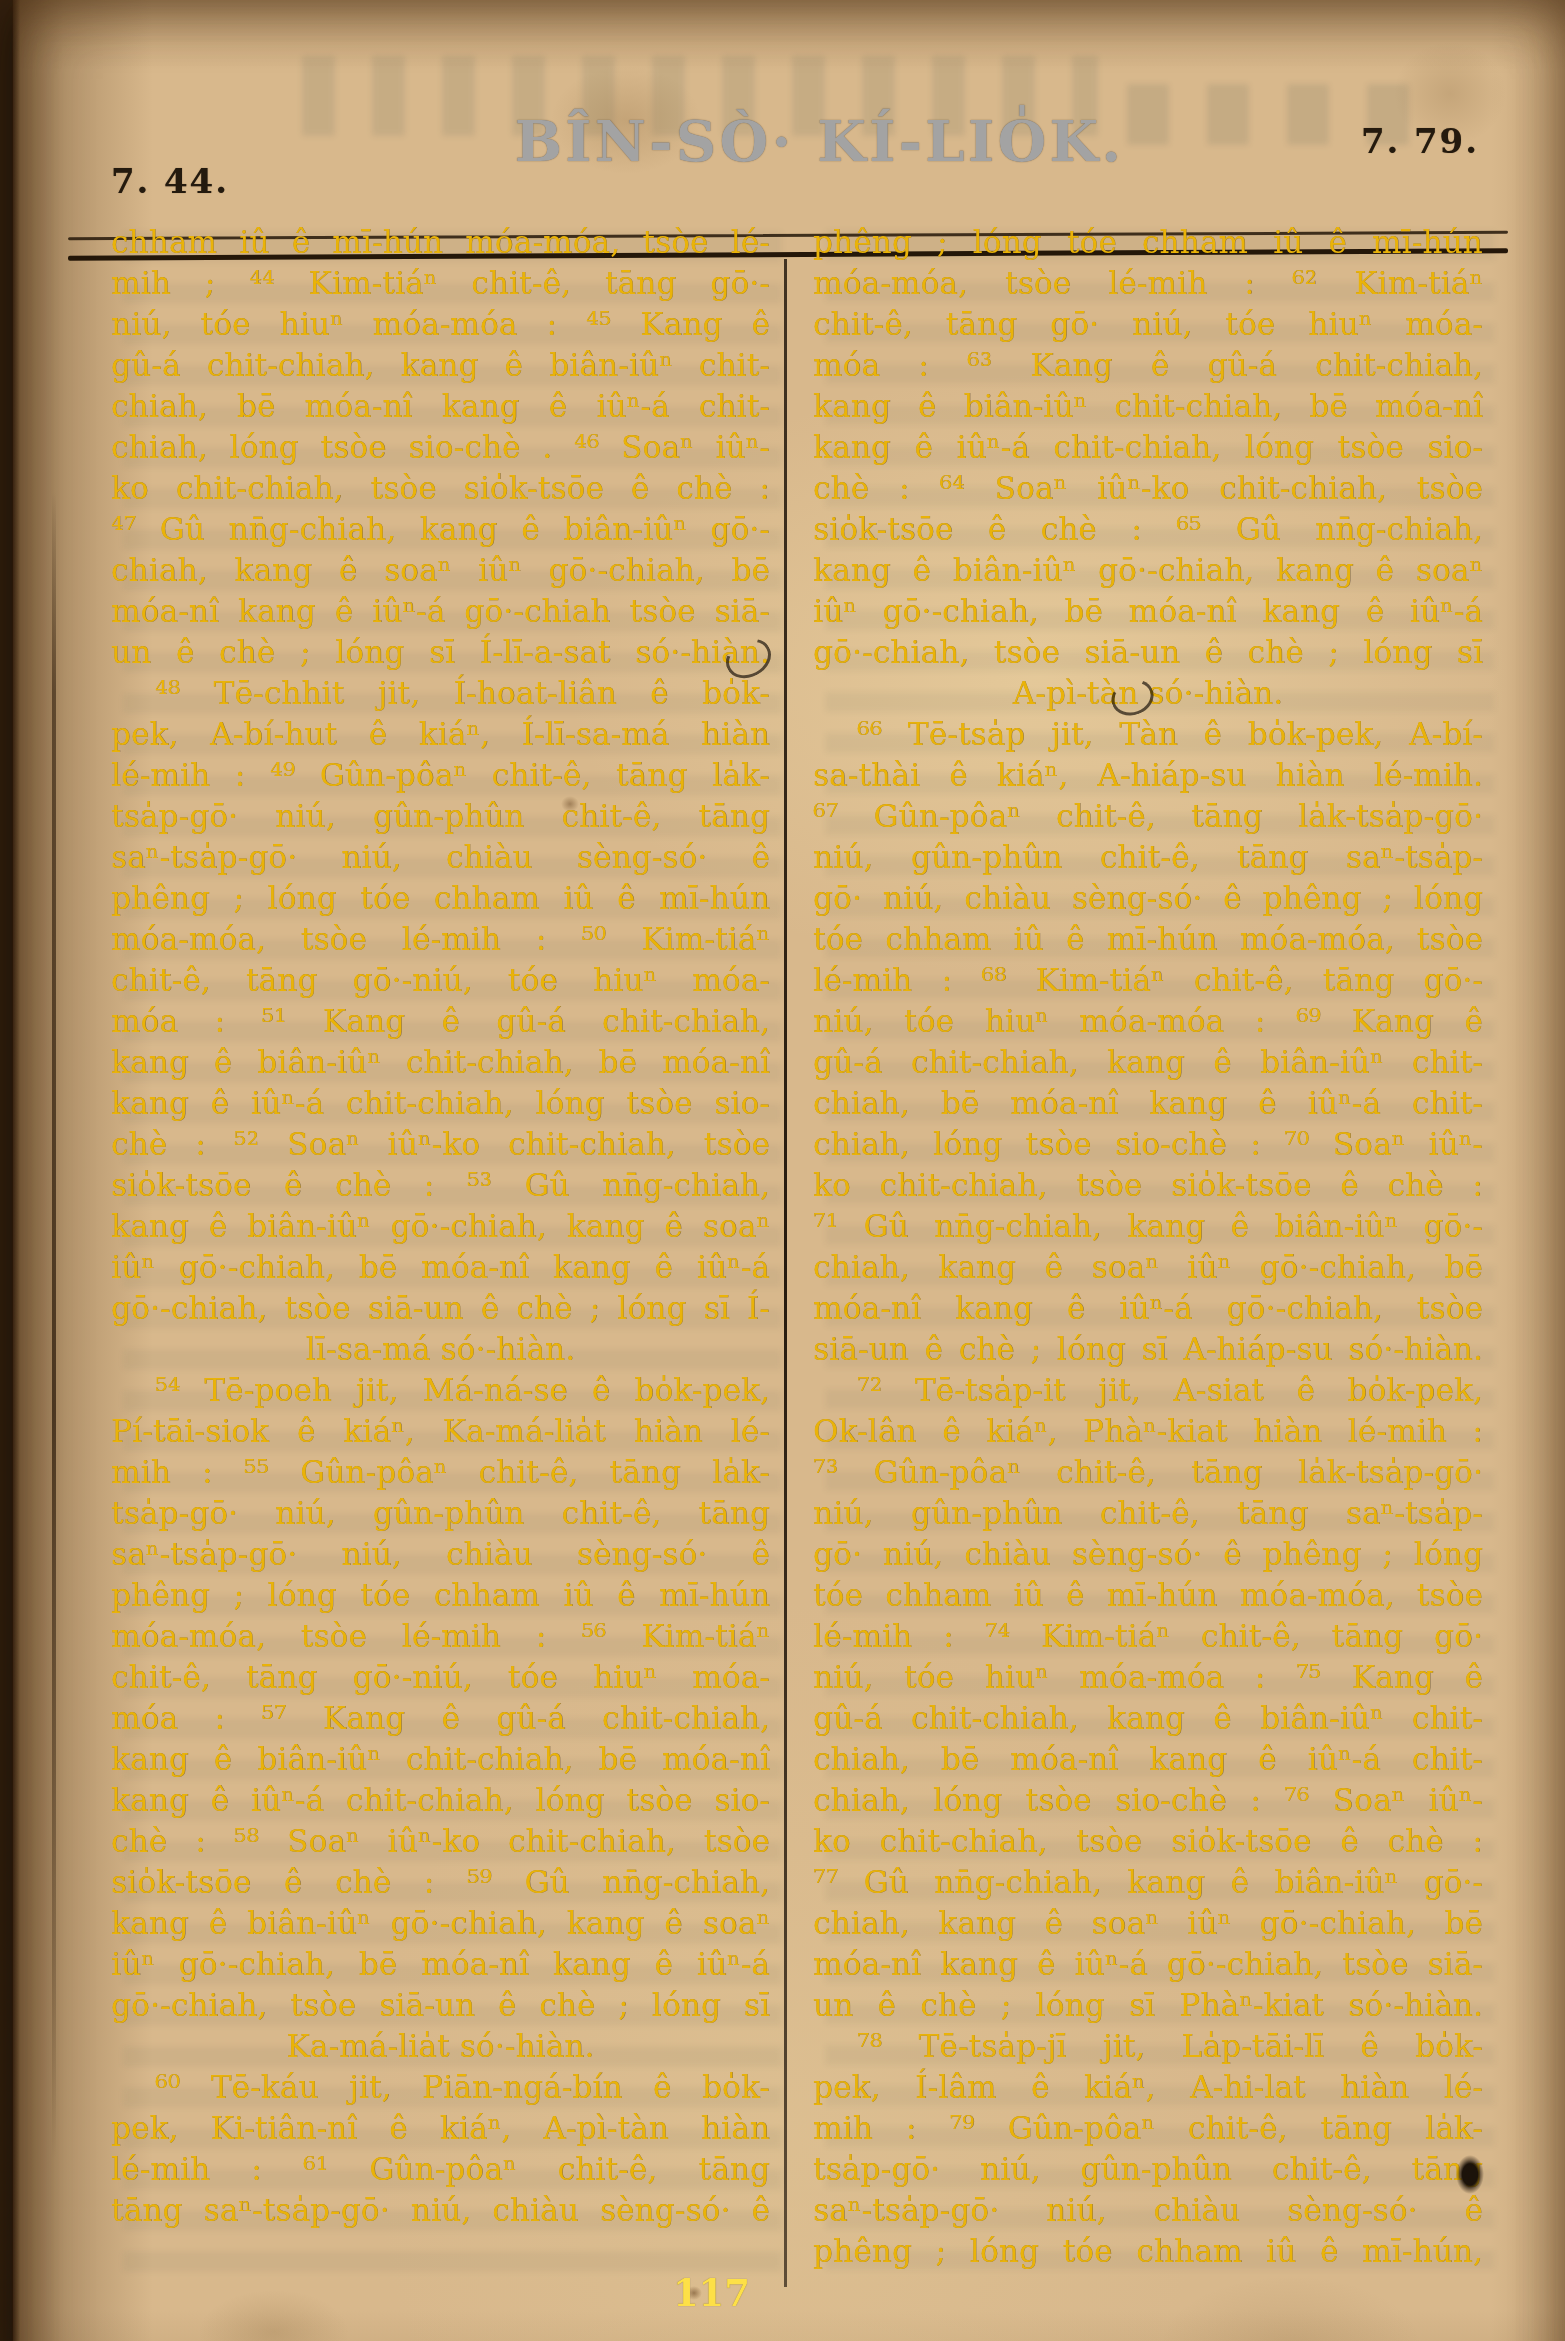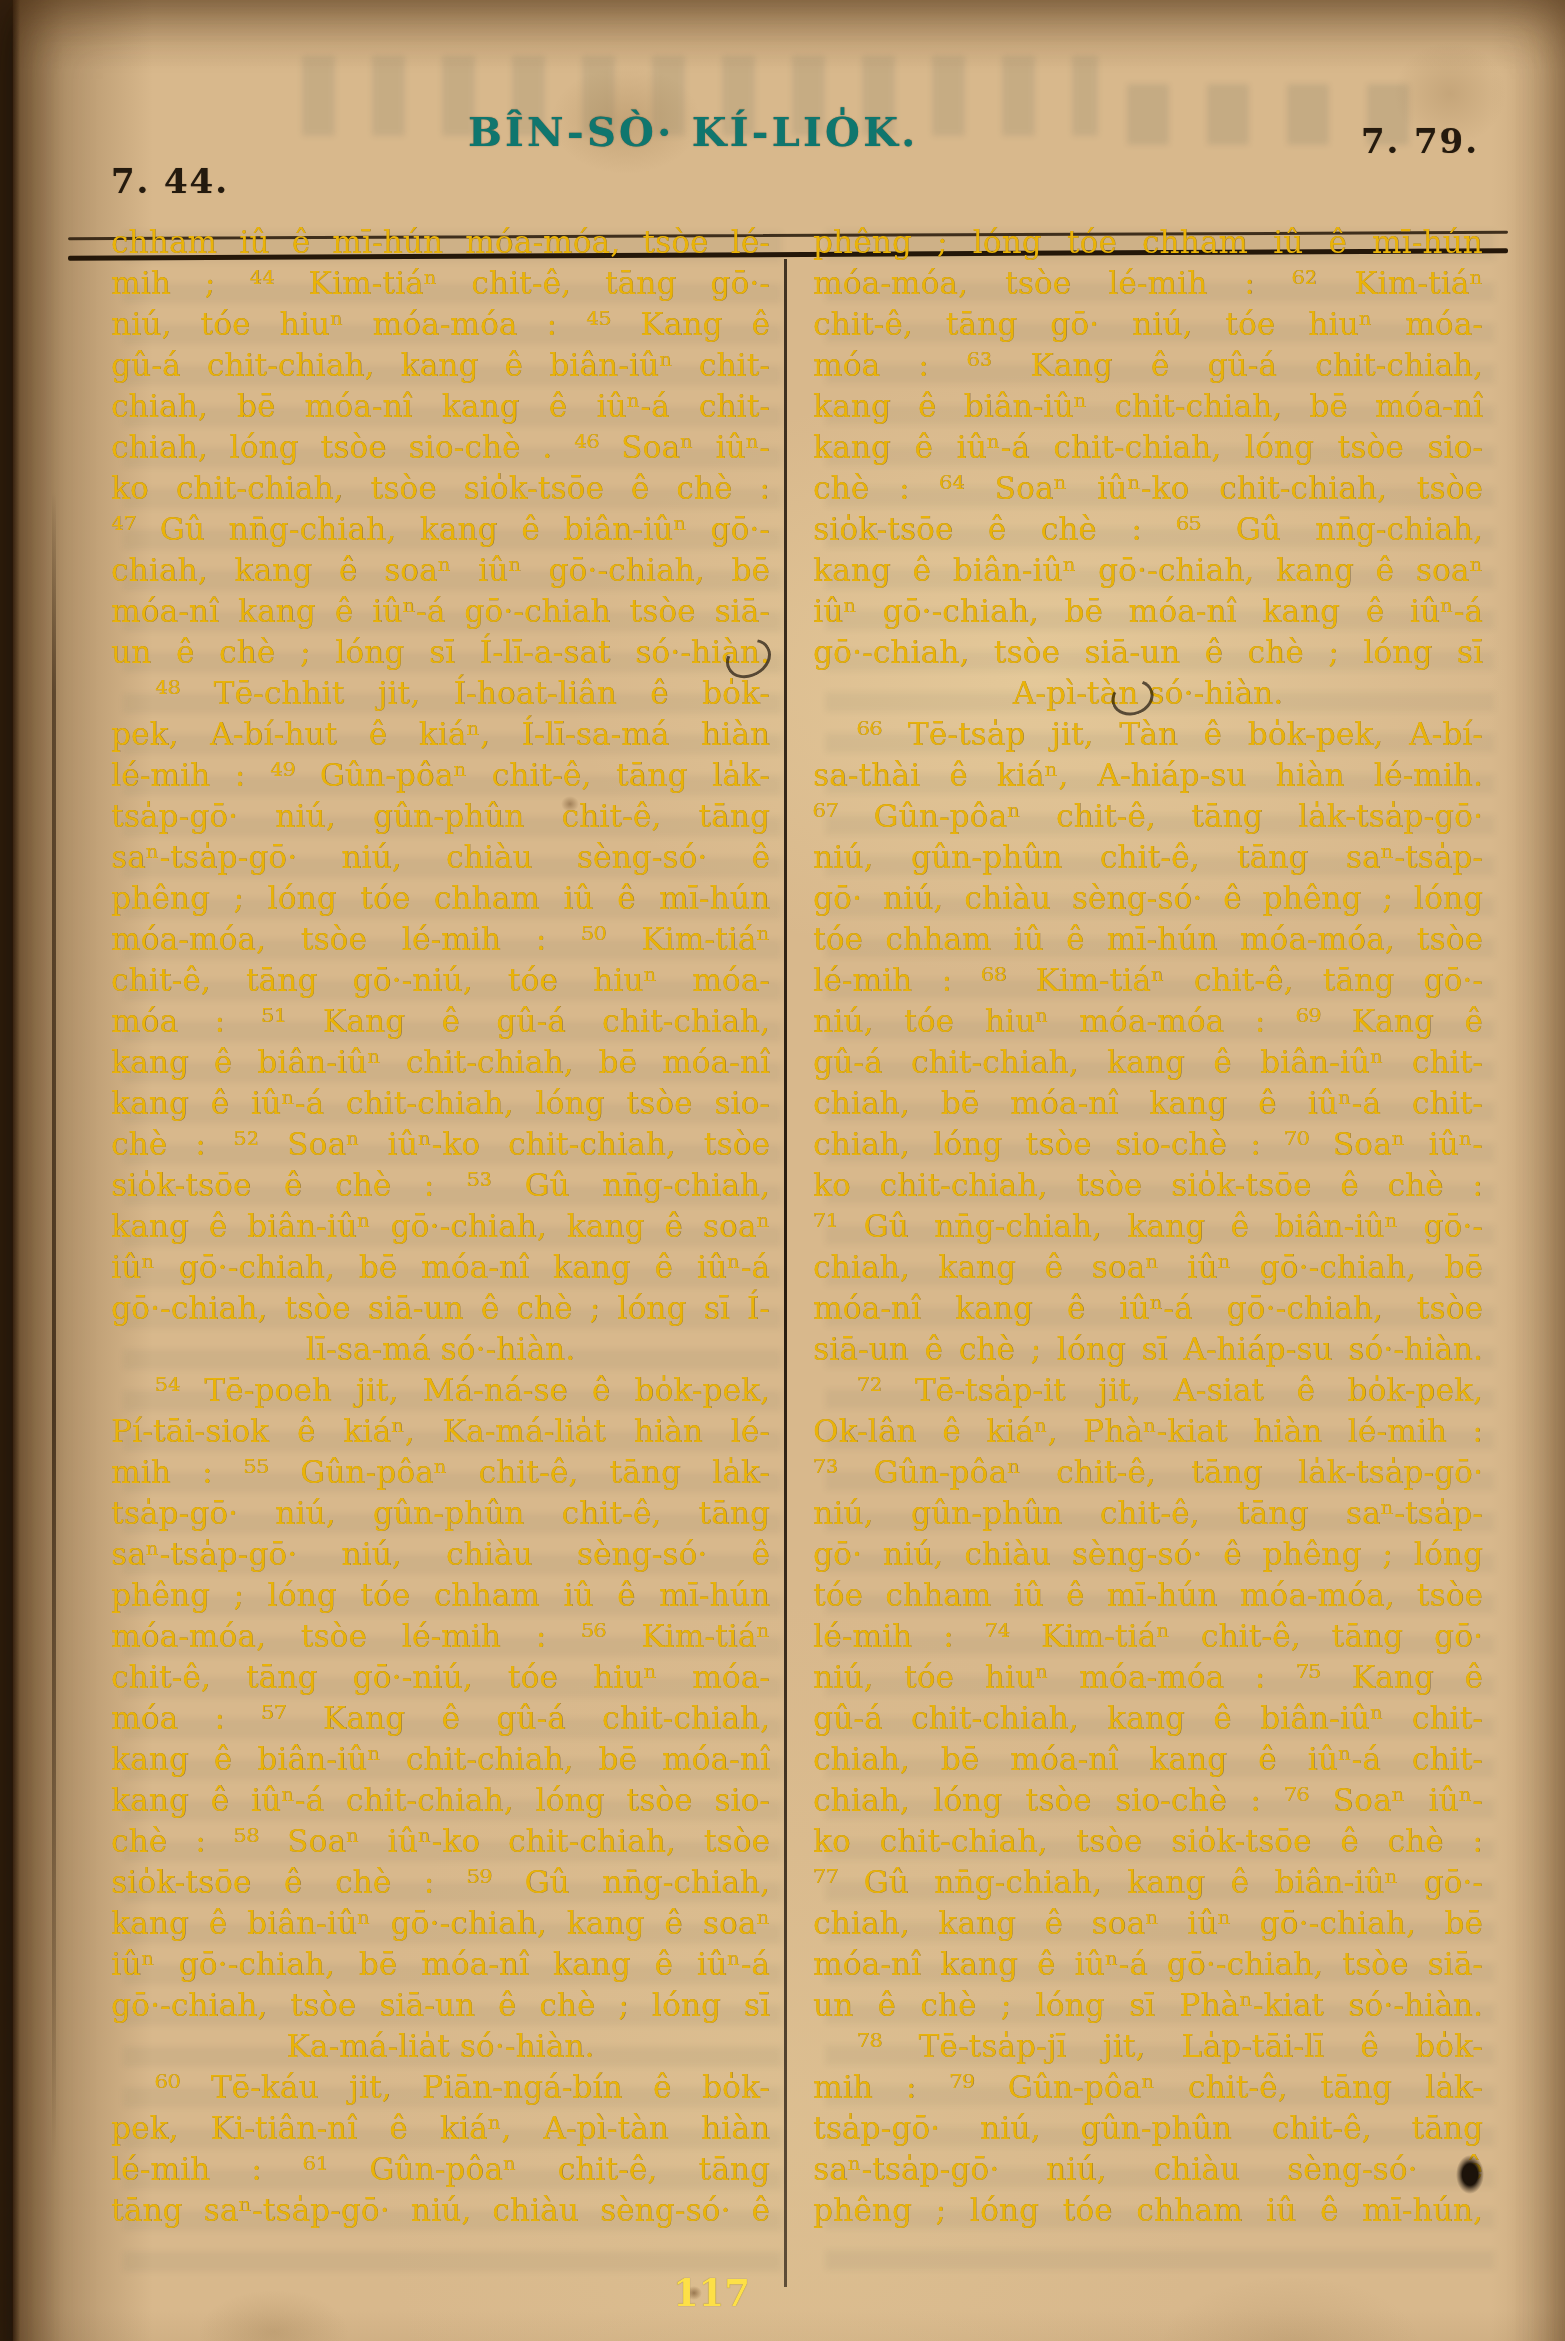--- a/index.html
+++ b/index.html
@@ -21,22 +21,22 @@
   .gutter-line{position:absolute;left:52px;top:492px;width:3.7px;height:1667px;
     background:linear-gradient(180deg, rgba(40,24,10,0), rgba(40,24,10,.55) 12%, rgba(40,24,10,.7) 55%, rgba(40,24,10,.25) 88%, rgba(40,24,10,0));}
   .vignette{position:absolute;inset:0;pointer-events:none;
     box-shadow:inset 23.4px 0 66px rgba(55,32,12,.45), inset -8.4px 0 42px rgba(90,60,28,.22),
                inset 0 12px 52px rgba(80,52,22,.25), inset 0 -14px 56px rgba(80,52,22,.28);}
 
   .hdr-num{position:absolute;top:121px;font-size:34px;font-weight:bold;color:#241a0e;
     text-shadow:0 0 0.9px rgba(45,30,14,.55);letter-spacing:1.9px;}
   .hdr-left{left:111px;margin-top:40px;}
   .hdr-right{left:1361px;}
-  .hdr-title{position:absolute;left:468px;width:703px;top:108px;
-    font-size:40px;font-weight:bold;letter-spacing:3.3px;color:#0f766e;
+  .hdr-title{position:absolute;left:468px;width:703px;top:108px;text-align:center;
+    font-size:56px;font-weight:bold;letter-spacing:3.3px;color:#a3a3a3;
     text-shadow:0 0 1.2px rgba(40,26,12,.6);}
   .rule{position:absolute;left:68px;width:1440px;background:#241709;border-radius:1.9px;}
   .rule-top{top:234px;height:2.8px;transform:rotate(-0.25deg);opacity:.85;}
   .rule-bottom{top:252px;height:4.7px;transform:rotate(-0.3deg);}
   .divider{position:absolute;left:784px;top:259px;width:2.8px;height:2028px;
     background:linear-gradient(180deg, rgba(28,18,8,.8), rgba(28,18,8,.95) 50%, rgba(28,18,8,.65));}
 
   .col{position:absolute;top:222px;font-size:31px;line-height:41px;color:#eab308;
     text-shadow:0.3px 0.3px 0.4px rgba(43,28,13,.5);letter-spacing:0.2px;}
   .col-left{left:111px;width:659px;}
@@ -189,20 +189,21 @@
     <div class="tl">niú, tóe hiuⁿ móa-móa : ⁷⁵ Kang ê</div>
     <div class="tl">gû-á chit-chiah, kang ê biân-iûⁿ chit-</div>
     <div class="tl">chiah, bē móa-nî kang ê iûⁿ-á chit-</div>
     <div class="tl">chiah, lóng tsòe sio-chè : ⁷⁶ Soaⁿ iûⁿ-</div>
     <div class="tl">ko chit-chiah, tsòe sio̍k-tsōe ê chè :</div>
     <div class="tl">⁷⁷ Gû nn̄g-chiah, kang ê biân-iûⁿ gō·-</div>
     <div class="tl">chiah, kang ê soaⁿ iûⁿ gō·-chiah, bē</div>
     <div class="tl">móa-nî kang ê iûⁿ-á gō·-chiah, tsòe siā-</div>
     <div class="tl">un ê chè ; lóng sī Phàⁿ-kiat só·-hiàn.</div>
     <div class="tl ind">⁷⁸ Tē-tsa̍p-jī jit, La̍p-tāi-lī ê bo̍k-</div>
+    <div class="tl">pek, Í-lâm ê kiáⁿ, A-hi-lat hiàn lé-</div>
     <div class="tl">mih : ⁷⁹ Gûn-pôaⁿ chit-ê, tāng la̍k-</div>
     <div class="tl">tsa̍p-gō· niú, gûn-phûn chit-ê, tāng</div>
     <div class="tl">saⁿ-tsa̍p-gō· niú, chiàu sèng-só· ê</div>
     <div class="tl">phêng ; lóng tóe chham iû ê mī-hún,</div>
   </div>
 
 <div class="loop loop1"></div>
 <div class="loop loop2"></div>
 <div class="blot"></div>
 

